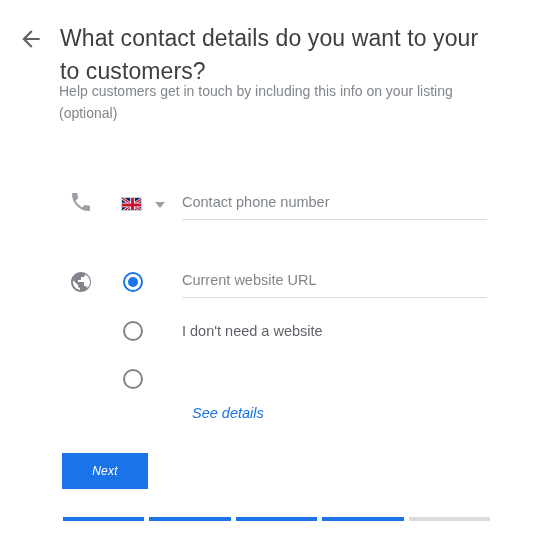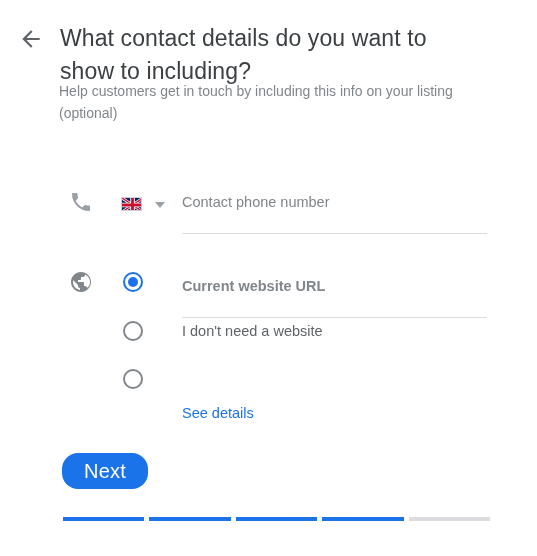--- a/index.html
+++ b/index.html
@@ -96,27 +96,27 @@
   .field {
     position: absolute;
     left: 182px;
     width: 305px;
     border: none;
     border-bottom: 1px solid #dadce0;
     background: transparent;
     font-family: "Liberation Sans", sans-serif;
     font-size: 14.5px;
     color: #0f172a;
-    padding: 0 0 23px 0;
+    padding: 0 0 9px 0;
     outline: none;
   }
   .field::placeholder { color: #80868b; opacity: 1; }
 
   .field-phone { top: 6px; }
-  .field-web { top: 10px; font-weight: bold; }
+  .field-web { top: 4px; }
 
   
   .web-row {
     position: absolute;
     left: 0;
     top: 268px;
     width: 537px;
     height: 34px;
   }
 
@@ -172,45 +172,47 @@
     position: absolute;
     left: 182px;
     top: 0px;
     font-size: 14.5px;
     line-height: 22px;
     color: #5f6368;
   }
 
   .see-details {
     position: absolute;
-    left: 182px;
+    left: 192px;
     top: 403px;
     font-size: 14.5px;
     line-height: 20px;
     color: #1a73e8;
     font-weight: 500;
     cursor: pointer;
+    font-style: italic;
   }
 
   
   .next-btn {
     position: absolute;
     left: 62px;
     top: 453px;
     width: 86px;
     height: 36px;
     background: #1a73e8;
     border: none;
-    border-radius: 16px;
+    border-radius: 0;
     color: #ffffff;
     font-family: "Liberation Sans", sans-serif;
-    font-size: 20px;
+    font-size: 12px;
     font-weight: 500;
     letter-spacing: 0.2px;
     cursor: pointer;
+    font-style: italic;
   }
 
   
   .progress {
     position: absolute;
     left: 63px;
     top: 517px;
     width: 427px;
     height: 4px;
     display: flex;
@@ -227,21 +229,21 @@
 <body>
 
 <div class="page">
 
   <div class="back-arrow">
     <svg viewBox="0 0 24 24" width="26" height="26">
       <path d="M20 11H7.8l5.6-5.6L12 4l-8 8 8 8 1.4-1.4L7.8 13H20z" fill="#5f6368"></path>
     </svg>
   </div>
 
-  <div class="title">What contact details do you want to show to including?</div>
+  <div class="title">What contact details do you want to your to customers?</div>
 
   <div class="subtitle">Help customers get in touch by including this info on your listing (optional)</div>
 
   <div class="phone-row">
 
     <div class="lead-icon">
       <svg viewBox="0 0 24 24" width="24" height="24">
         <path d="M6.62 10.79c1.44 2.83 3.76 5.15 6.59 6.59l2.2-2.2c.27-.27.67-.36 1.02-.24 1.12.37 2.33.57 3.57.57.55 0 1 .45 1 1V20c0 .55-.45 1-1 1-9.39 0-17-7.61-17-17 0-.55.45-1 1-1h3.5c.55 0 1 .45 1 1 0 1.25.2 2.45.57 3.57.11.35.03.74-.25 1.02l-2.2 2.2z" fill="#9aa0a6"></path>
       </svg>
     </div>

